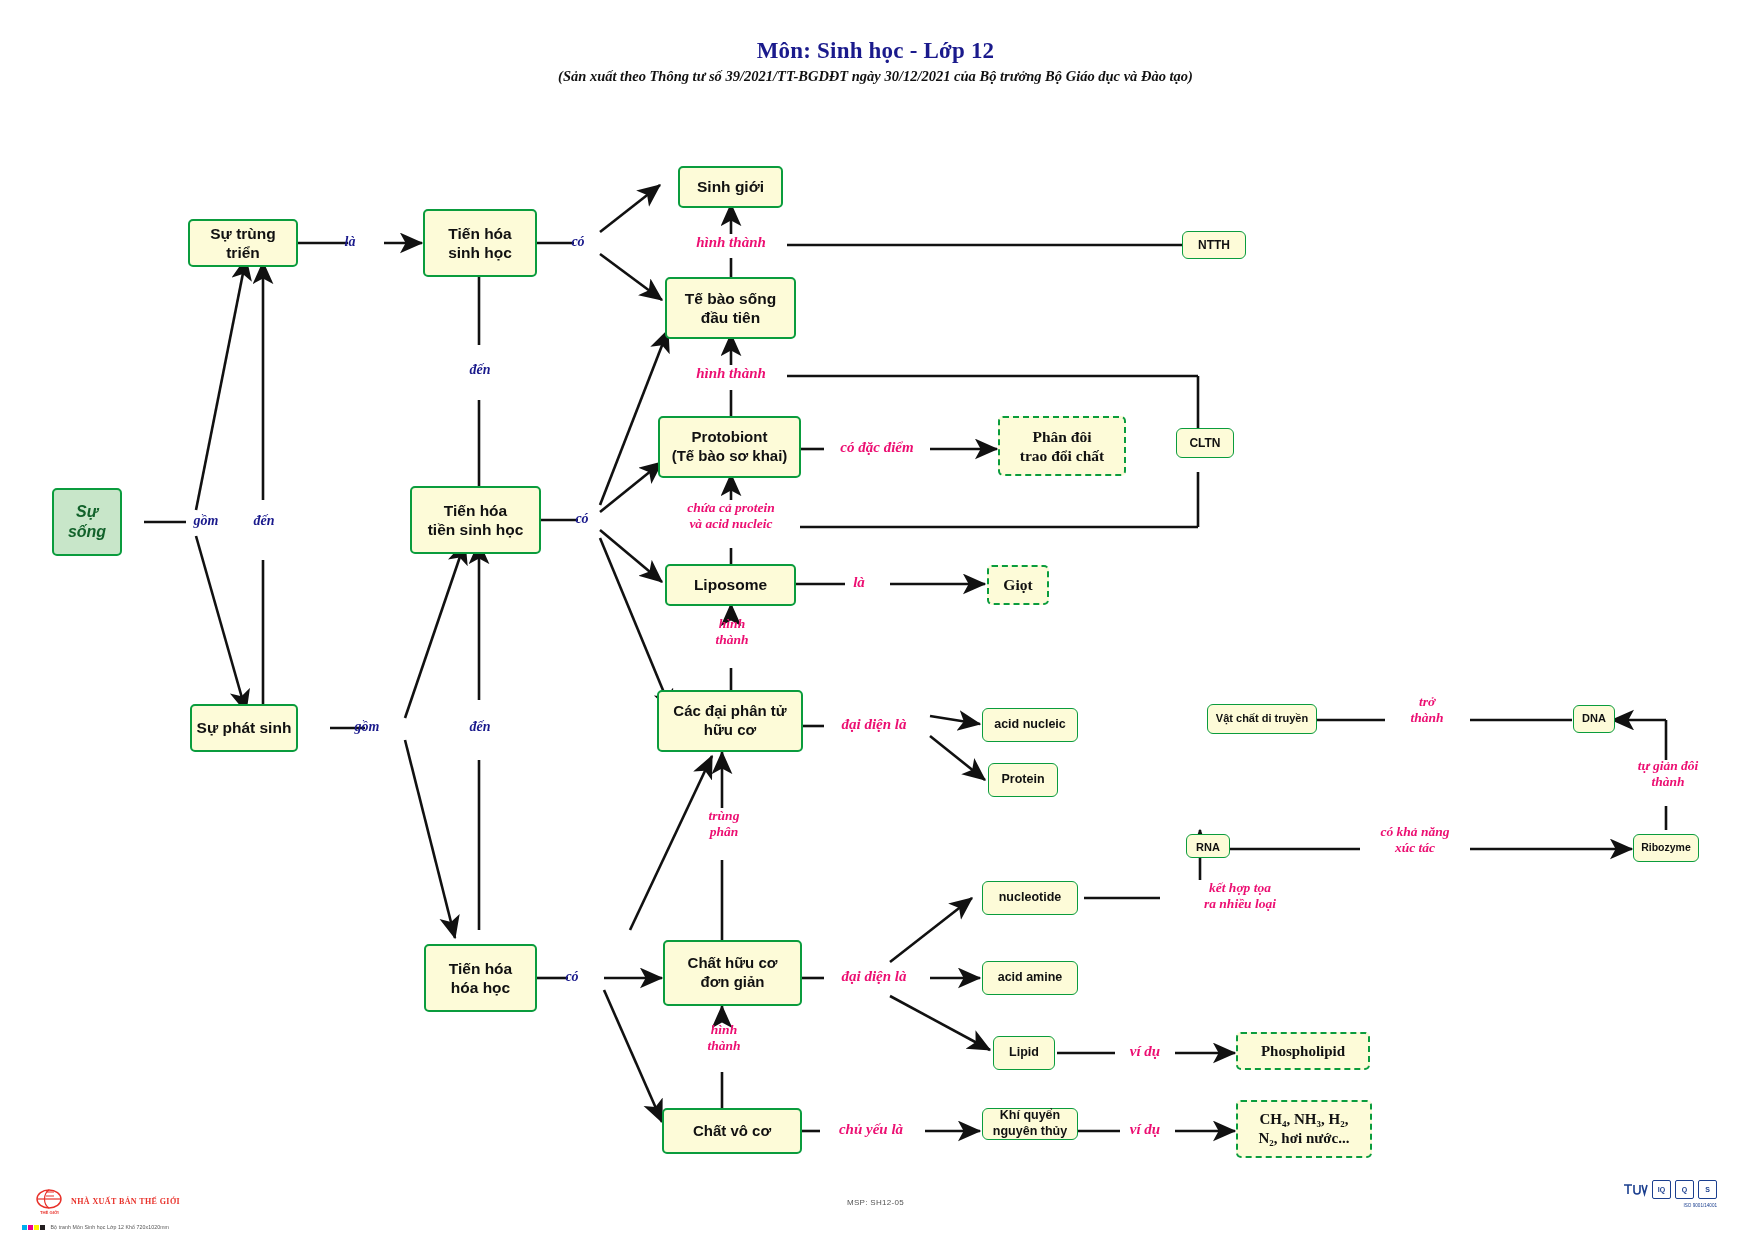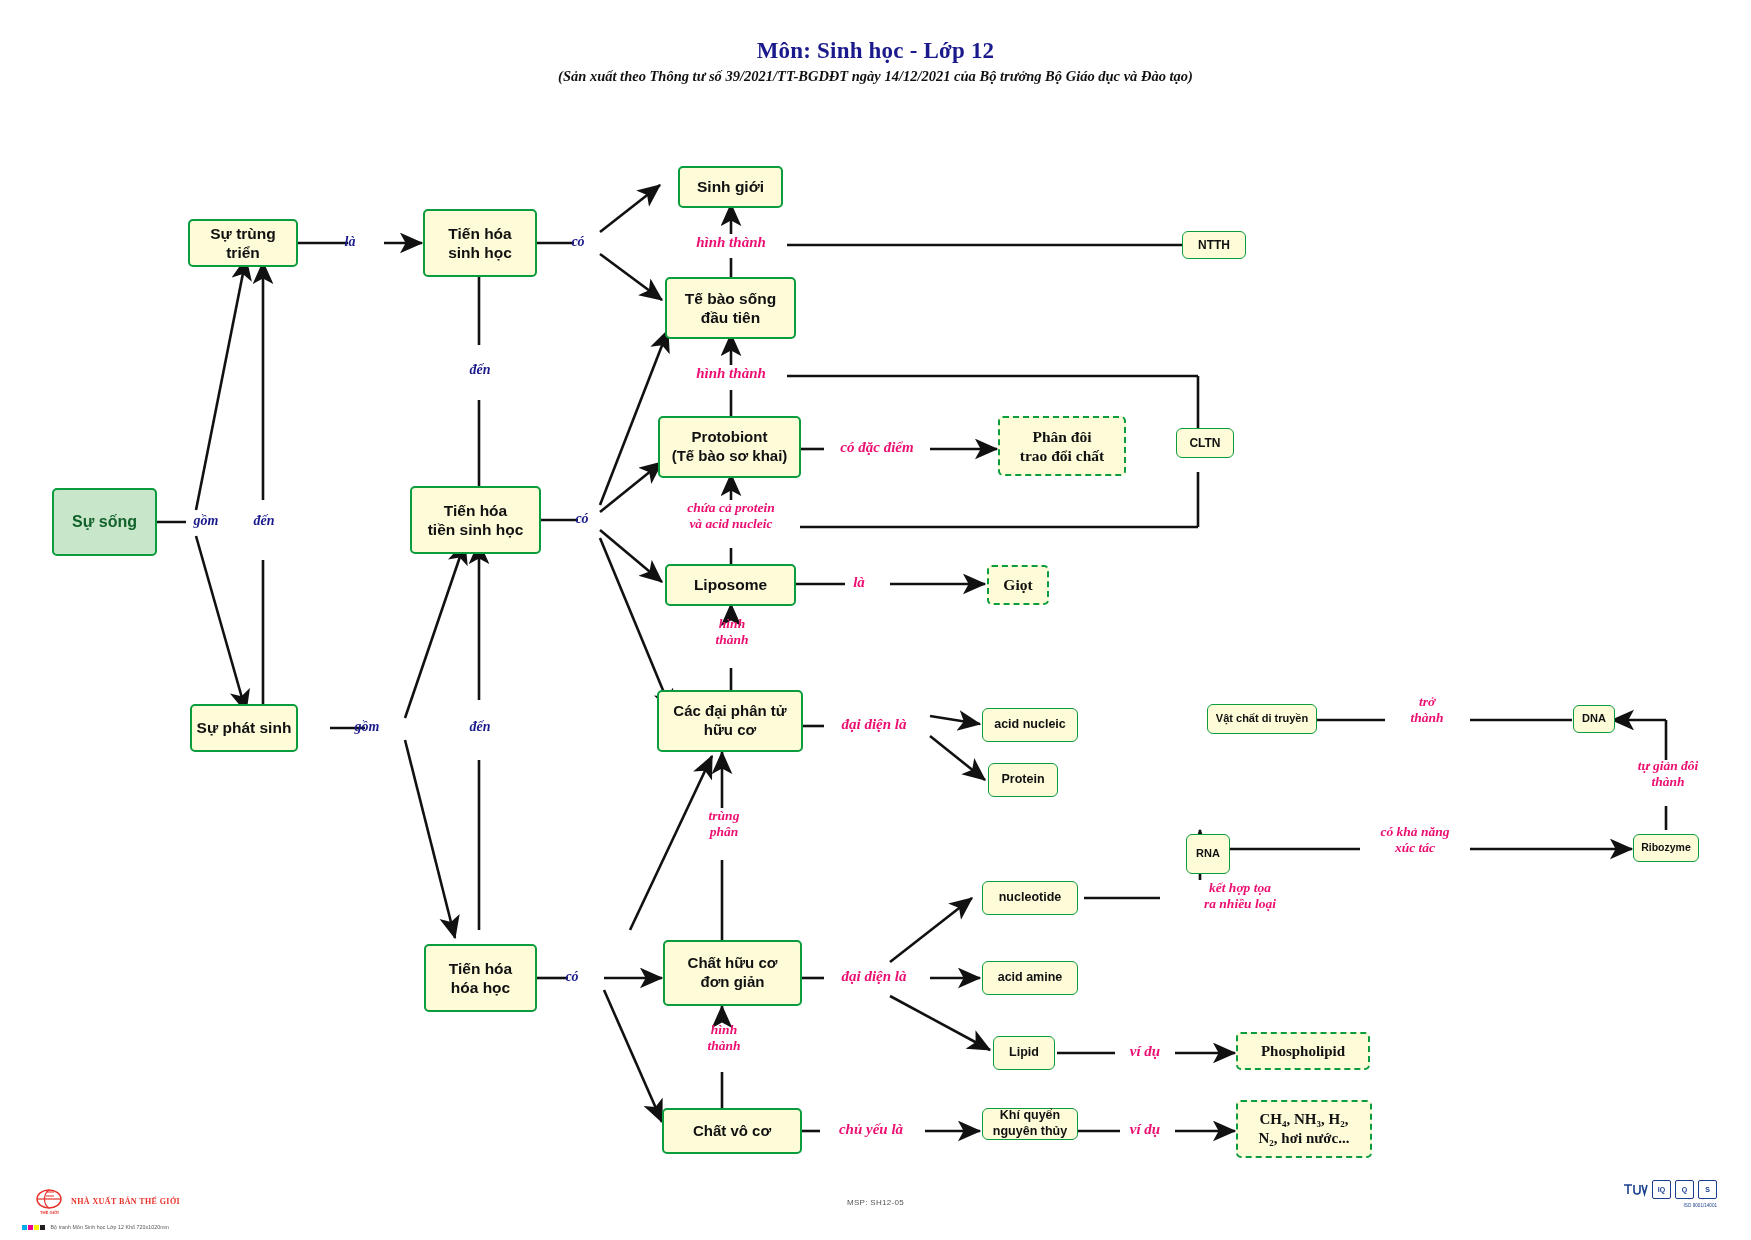--- a/index.html
+++ b/index.html
@@ -55,21 +55,21 @@
   #badges-caption{position:absolute;right:34px;top:1203px;font-size:4.6px;color:#1b3f8f;}
   #tv-logo{width:26px;height:17px;display:flex;align-items:center;
            justify-content:center;color:#1b3f8f;}
 </style>
 </head>
 <body>
 
 <div id="stage">
 
   <div class="hdr" id="title-main">Môn: Sinh học - Lớp 12</div>
-  <div class="hdr" id="title-sub">(Sản xuất theo Thông tư số 39/2021/TT-BGDĐT ngày 14/12/2021 của Bộ trưởng Bộ Giáo dục và Đào tạo)</div>
+  <div class="hdr" id="title-sub">(Sản xuất theo Thông tư số 39/2021/TT-BGDĐT ngày 30/12/2021 của Bộ trưởng Bộ Giáo dục và Đào tạo)</div>
 
   <svg id="wires" viewBox="0 0 1751 1240">
     <defs>
       <marker id="ah" markerWidth="11" markerHeight="11" refX="8.5" refY="4" orient="auto" markerUnits="strokeWidth">
         <path d="M0,0 L9,4 L0,8 L2.2,4 Z" fill="#111"></path>
       </marker>
     </defs>
     <g stroke="#111" stroke-width="2.6" fill="none">
 
       <line x1="144" y1="522" x2="186" y2="522"></line>
@@ -175,21 +175,21 @@
 
       <line x1="1666" y1="830" x2="1666" y2="806"></line>
       <line x1="1666" y1="760" x2="1666" y2="720"></line>
       <line x1="1666" y1="720" x2="1612" y2="720" marker-end="url(#ah)"></line>
 
       <line x1="1572" y1="720" x2="1470" y2="720"></line>
       <line x1="1385" y1="720" x2="1265" y2="720" marker-end="url(#ah)"></line>
     </g>
   </svg>
 
-  <div class="node green" style="left:52px;top:488px;width:105px;height:68px;font-size:16px;">
+  <div class="node green" style="left:52px;top:488px;width:70px;height:68px;font-size:16px;font-style:italic;">
     <span>Sự sống</span>
   </div>
 
   <div class="node" style="left:188px;top:219px;width:110px;height:48px;font-size:15.5px;">
     <span>Sự trùng triển</span>
   </div>
 
   <div class="node" style="left:190px;top:704px;width:108px;height:48px;font-size:15.5px;">
     <span>Sự phát sinh</span>
   </div>
@@ -293,21 +293,21 @@
   </div>
 
   <div class="node xs" style="left:1207px;top:704px;width:110px;height:30px;font-size:11px;">
     <span>Vật chất di truyền</span>
   </div>
 
   <div class="node xs" style="left:1573px;top:705px;width:42px;height:28px;font-size:11px;">
     <span>DNA</span>
   </div>
 
-  <div class="node xs" style="left:1186px;top:834px;width:44px;height:40px;font-size:11px;">
+  <div class="node xs" style="left:1186px;top:834px;width:44px;height:24px;font-size:11px;align-items:flex-end;">
     <span>RNA</span>
   </div>
 
   <div class="node xs" style="left:1633px;top:834px;width:66px;height:28px;font-size:10.5px;">
     <span>Ribozyme</span>
   </div>
 
   <div class="lbl blue" style="left:176px;top:513px;width:60px;">gồm</div>
   <div class="lbl blue" style="left:234px;top:513px;width:60px;">đến</div>
   <div class="lbl blue" style="left:330px;top:234px;width:40px;">là</div>

